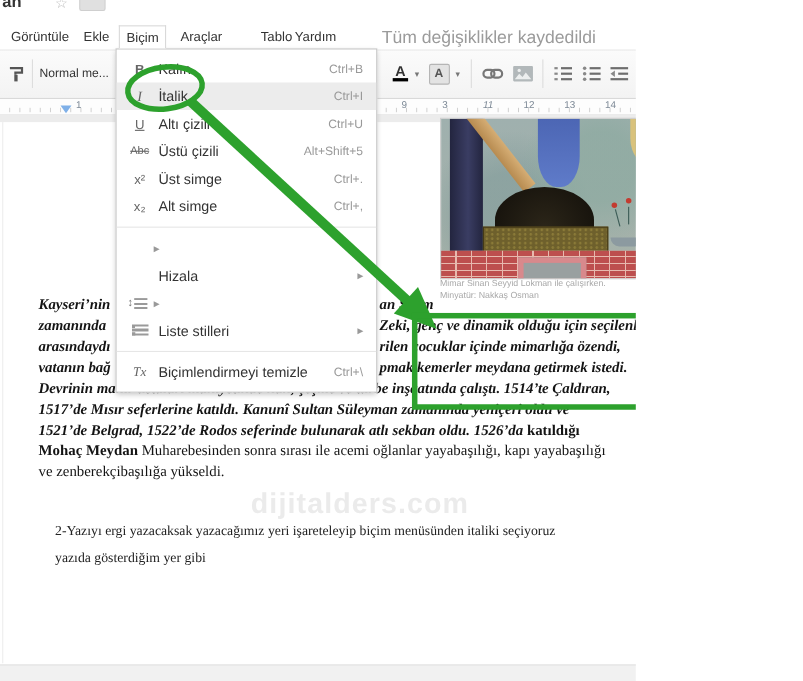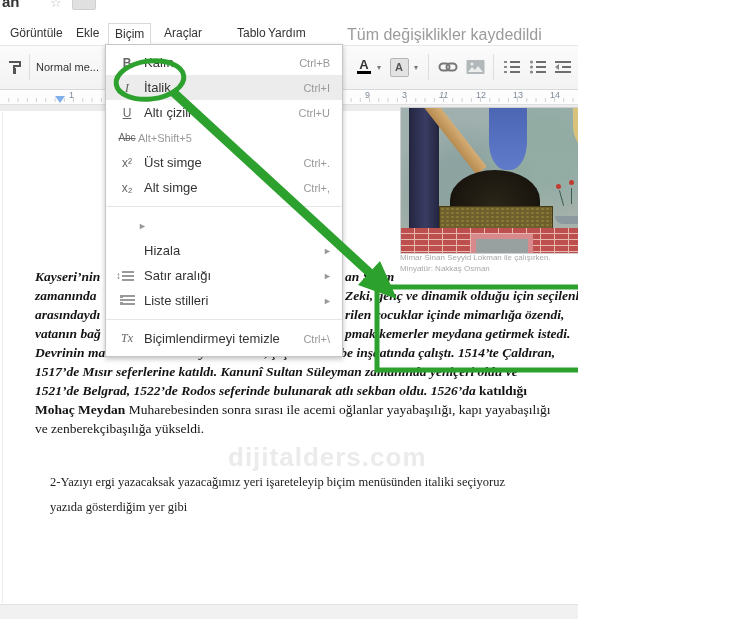--- a/index.html
+++ b/index.html
@@ -297,20 +297,21 @@
       <span class="mlabel">İtalik</span>
       <span class="mshort">Ctrl+I</span>
     </div>
     <div class="mrow">
       <span class="mi g-u">U</span>
       <span class="mlabel">Altı çizili</span>
       <span class="mshort">Ctrl+U</span>
     </div>
     <div class="mrow">
       <span class="mi g-s">Abc</span>
+      <span class="mlabel">Üstü çizili</span>
       <span class="mshort">Alt+Shift+5</span>
     </div>
     <div class="mrow">
       <span class="mi">x²</span>
       <span class="mlabel">Üst simge</span>
       <span class="mshort">Ctrl+.</span>
     </div>
     <div class="mrow">
       <span class="mi">x₂</span>
       <span class="mlabel">Alt simge</span>
@@ -324,21 +325,20 @@
     <div class="mrow">
       <span class="mi"></span>
       <span class="mlabel">Hizala</span>
       <span class="msub">►</span>
     </div>
     <div class="mrow">
       <span class="mi spacing-wrap">
           <span class="spacing-arrow">↕</span>
           <span class="lines3"></span>
         </span>
-      <span class="mlabel">Satır aralığı</span>
       <span class="msub">►</span>
     </div>
     <div class="mrow">
       <span class="mi"><span class="lines3" style="border-left:3px dotted #9a9a9a;width:10px;padding-left:2px;"></span></span>
       <span class="mlabel">Liste stilleri</span>
       <span class="msub">►</span>
     </div>
     <div class="menu-sep"></div>
     <div class="mrow">
       <span class="mi g-clear">Tx</span>

